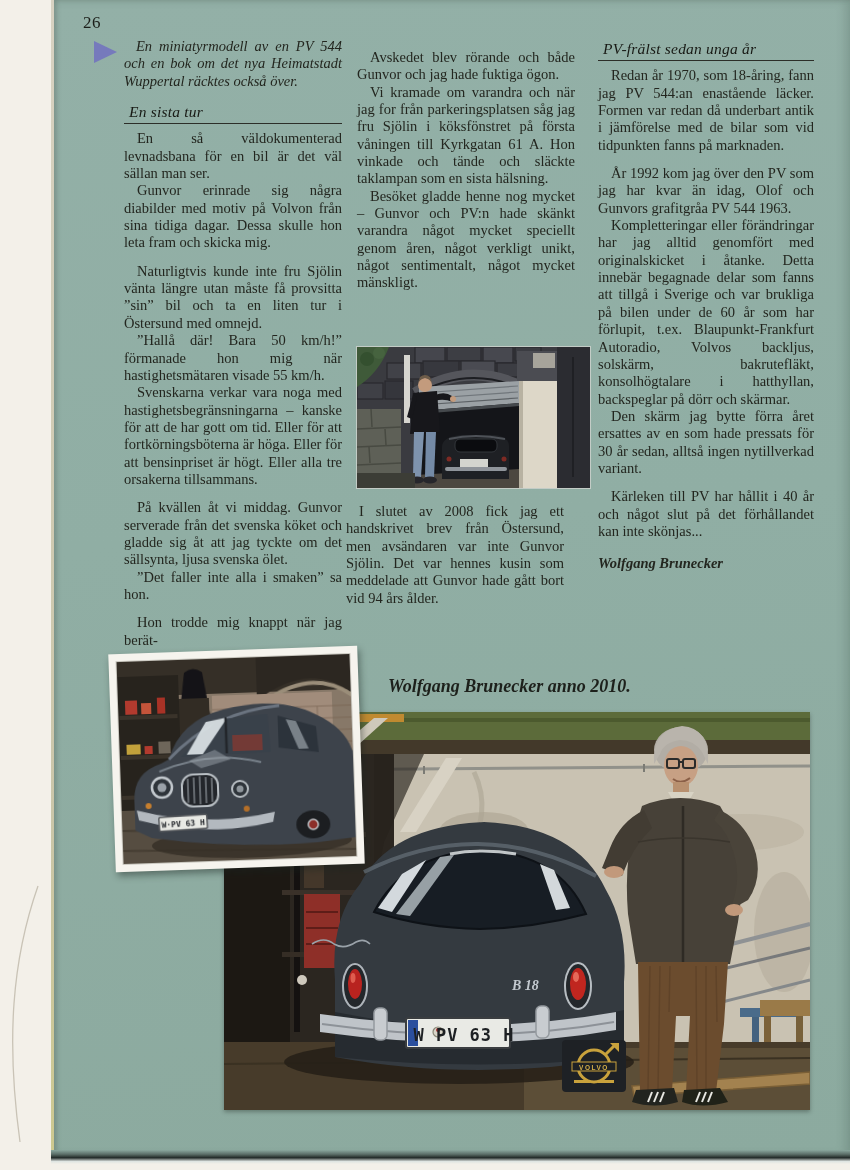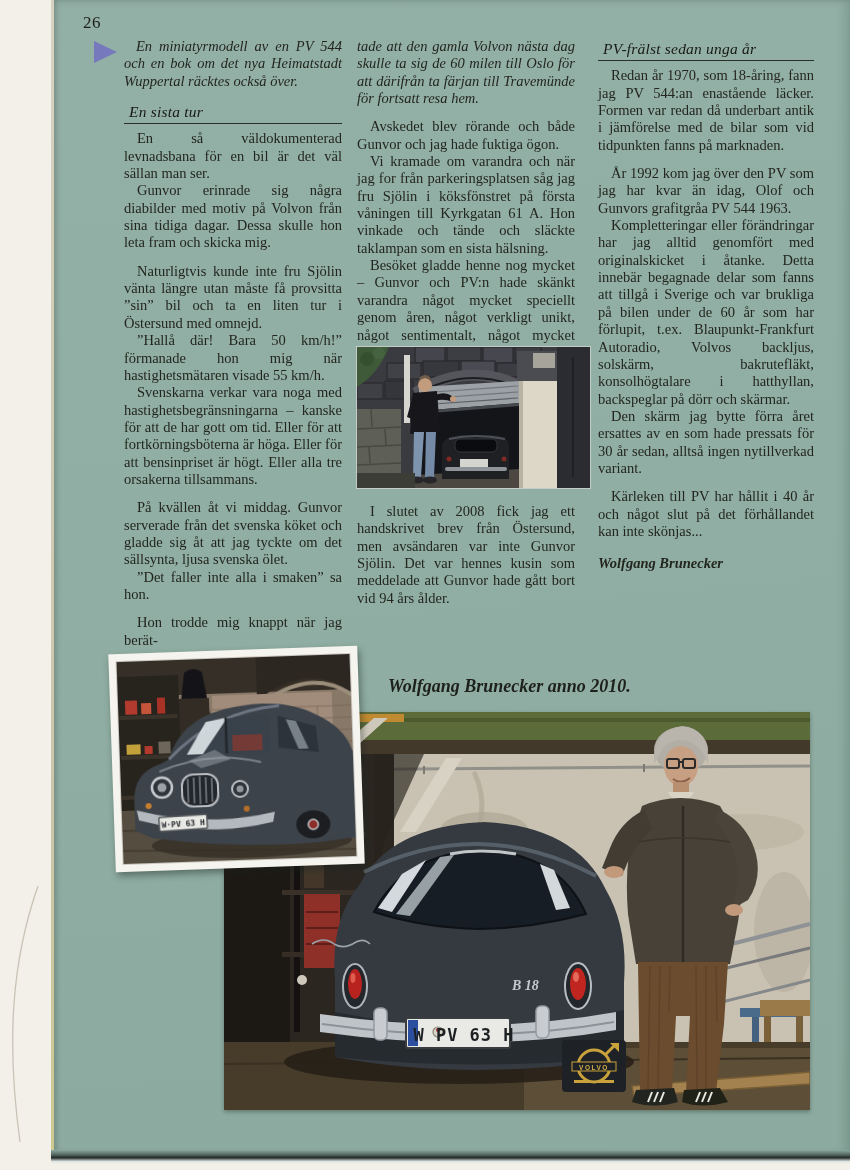--- a/index.html
+++ b/index.html
@@ -87,21 +87,20 @@
     <p>Gunvor erinrade sig några diabilder med motiv på Volvon från sina tidiga dagar. Dessa skulle hon leta fram och skicka mig.</p>
     <p class="gap">Naturligtvis kunde inte fru Sjölin vänta längre utan måste få provsitta ”sin” bil och ta en liten tur i Östersund med omnejd.</p>
     <p>”Hallå där! Bara 50 km/h!” förmanade hon mig när hastighetsmätaren visade 55 km/h.</p>
     <p>Svenskarna verkar vara noga med hastighetsbegränsningarna – kanske för att de har gott om tid. Eller för att fortkörningsböterna är höga. Eller för att bensinpriset är högt. Eller alla tre orsakerna tillsammans.</p>
     <p class="gap">På kvällen åt vi middag. Gunvor serverade från det svenska köket och gladde sig åt att jag tyckte om det sällsynta, ljusa svenska ölet.</p>
     <p>”Det faller inte alla i smaken” sa hon.</p>
     <p class="gap">Hon trodde mig knappt när jag berät-</p>
   </div>
 
   <div class="col" style="left:357px;">
-    <p class="noind">tade att den gamla Volvon nästa dag skulle ta sig de 60 milen till Oslo för att därifrån ta färjan till Travemünde för fortsatt resa hem.</p>
     <p class="gap">Avskedet blev rörande och både Gunvor och jag hade fuktiga ögon.</p>
     <p>Vi kramade om varandra och när jag for från parkeringsplatsen såg jag fru Sjölin i köksfönstret på första våningen till Kyrkgatan 61 A. Hon vinkade och tände och släckte taklampan som en sista hälsning.</p>
     <p>Besöket gladde henne nog mycket – Gunvor och PV:n hade skänkt varandra något mycket speciellt genom åren, något verkligt unikt, något sentimentalt, något mycket mänskligt.</p>
   </div>
 
   <svg class="photo photo-garage" viewBox="0 0 233 141">
     <rect width="233" height="141" fill="#3a3b40"></rect>
     <g stroke="#28292e" stroke-width="1.2">
       <rect x="58" y="0" width="30" height="16" fill="#45464d"></rect>
         <rect x="90" y="0" width="34" height="14" fill="#3d3e44"></rect>
@@ -170,21 +169,21 @@
     <g>
       <rect x="162" y="34" width="38" height="107" fill="#ddd7c8"></rect>
       <rect x="162" y="34" width="4" height="107" fill="#b8b2a2"></rect>
       <rect x="160" y="4" width="42" height="30" fill="#4b4c52"></rect>
       <rect x="176" y="6" width="22" height="15" fill="#a7a49b"></rect>
       <rect x="200" y="0" width="33" height="141" fill="#2b2c31"></rect>
       <line x1="216" y1="10" x2="216" y2="130" stroke="#1c1d21" stroke-width="1.5"></line>
     </g>
   </svg>
 
-  <div class="col" style="left:357px;top:503px;">
+  <div class="col" style="left:346px;top:503px;">
     <p>I slutet av 2008 fick jag ett handskrivet brev från Östersund, men avsändaren var inte Gunvor Sjölin. Det var hennes kusin som meddelade att Gunvor hade gått bort vid 94 års ålder.</p>
   </div>
 
   <div class="col" style="left:598px;width:216px;">
     <h3 class="rubrik first">PV-frälst sedan unga år</h3>
     <p>Redan år 1970, som 18-åring, fann jag PV 544:an enastående läcker. Formen var redan då underbart antik i jämförelse med de bilar som vid tidpunkten fanns på marknaden.</p>
     <p class="gap">År 1992 kom jag över den PV som jag har kvar än idag, Olof och Gunvors grafitgråa PV 544 1963.</p>
     <p>Kompletteringar eller förändringar har jag alltid genomfört med originalskicket i åtanke. Detta innebär begagnade delar som fanns att tillgå i Sverige och var brukliga på bilen under de 60 år som har förlupit, t.ex. Blaupunkt-Frankfurt Autoradio, Volvos backljus, solskärm, bakrutefläkt, konsolhögtalare i hatthyllan, backspeglar på dörr och skärmar.</p>
     <p>Den skärm jag bytte förra året ersattes av en som hade pressats för 30 år sedan, alltså ingen nytillverkad variant.</p>
     <p class="gap">Kärleken till PV har hållit i 40 år och något slut på det förhållandet kan inte skönjas...</p>

